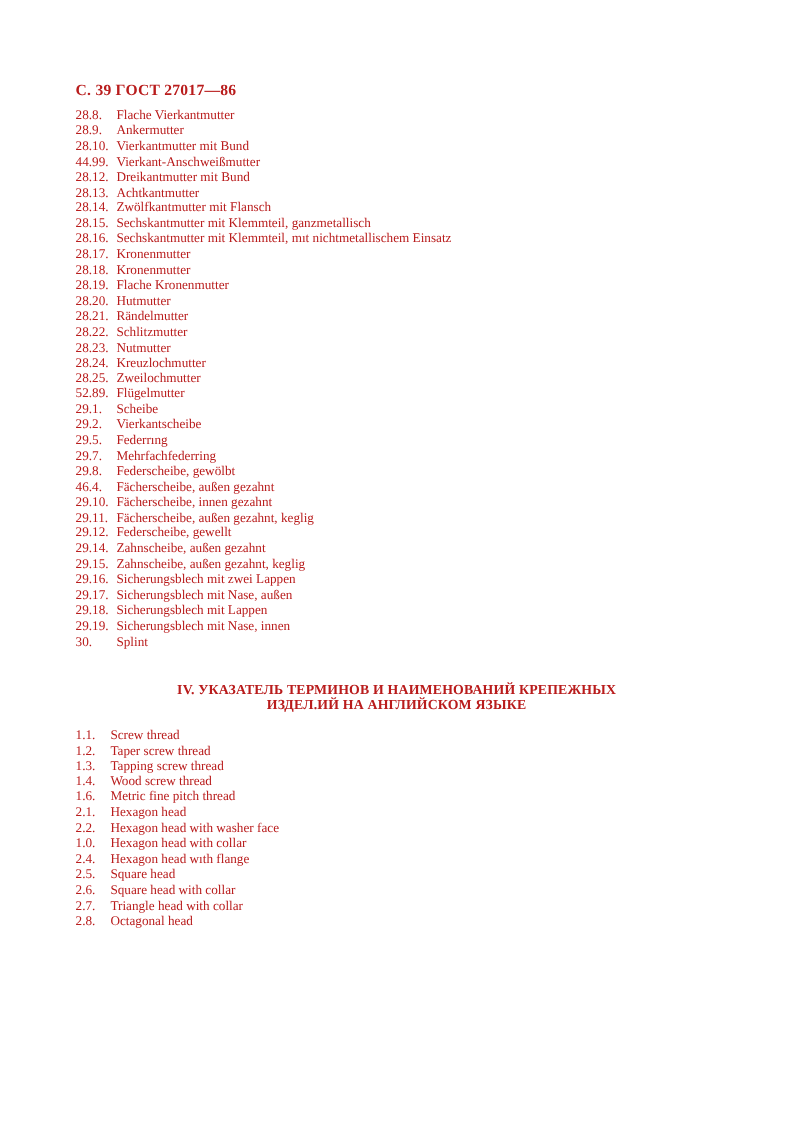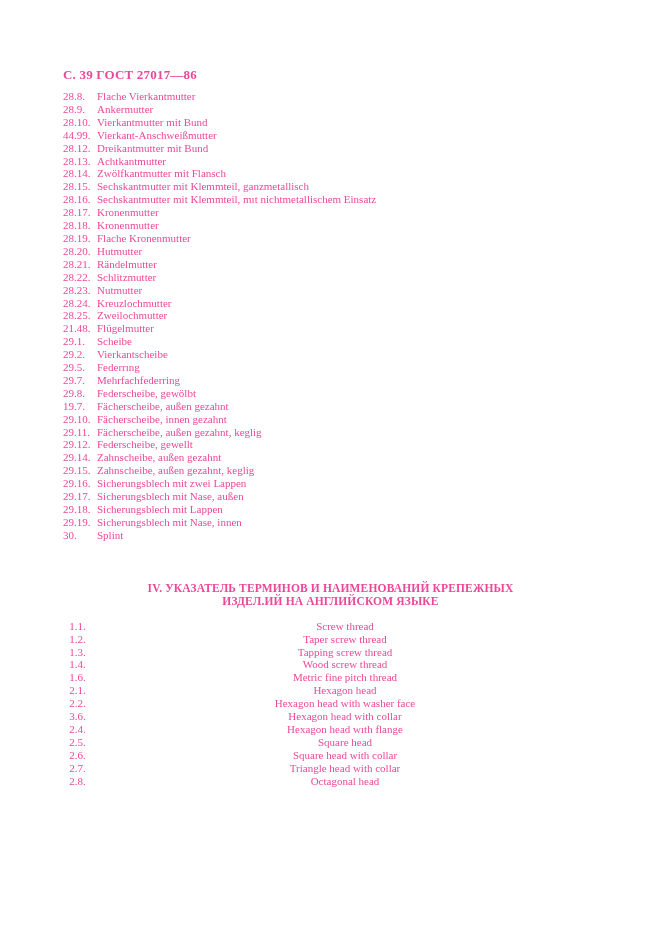--- a/index.html
+++ b/index.html
@@ -5,21 +5,21 @@
   html, body {
     margin: 0;
     padding: 0;
     background: #ffffff;
   }
   .page {
     position: relative;
     width: 661px;
     height: 936px;
     background: #ffffff;
-    color: #ec4899;
+    color: #b91c1c;
     font-family: "Liberation Serif", "DejaVu Serif", serif;
     overflow: hidden;
     box-sizing: border-box;
     padding: 67px 63px 0 63px;
   }
   .doc-header {
     font-size: 13px;
     font-weight: bold;
     line-height: 16px;
     letter-spacing: 0.2px;
@@ -37,30 +37,29 @@
     flex: 0 0 auto;
     white-space: pre;
   }
   .german .num { width: 34px; }
   .english .num { width: 29px; }
   .term-list .term {
     flex: 1 1 auto;
     white-space: nowrap;
   }
   .section-heading {
-    margin-top: 40px;
+    margin-top: 27px;
     text-align: center;
     font-weight: bold;
     font-size: 11.5px;
     line-height: 13px;
     letter-spacing: 0.15px;
   }
   .english {
     margin-top: 12px;
-    text-align: center;
   }
 </style>
 </head>
 <body>
 
 <div class="page">
 
   <div class="doc-header">С. 39 ГОСТ 27017—86</div>
 
   <div class="term-list german">
@@ -149,21 +148,21 @@
         <span class="num">28.24.</span>
         <span class="term">Kreuzlochmutter</span>
       </div>
 
       <div class="row">
         <span class="num">28.25.</span>
         <span class="term">Zweilochmutter</span>
       </div>
 
       <div class="row">
-        <span class="num">21.48.</span>
+        <span class="num">52.89.</span>
         <span class="term">Flügelmutter</span>
       </div>
 
       <div class="row">
         <span class="num">29.1.</span>
         <span class="term">Scheibe</span>
       </div>
 
       <div class="row">
         <span class="num">29.2.</span>
@@ -182,21 +181,21 @@
         <span class="num">29.7.</span>
         <span class="term">Mehrfachfederring</span>
       </div>
 
       <div class="row">
         <span class="num">29.8.</span>
         <span class="term">Federscheibe, gewölbt</span>
       </div>
 
       <div class="row">
-        <span class="num">19.7.</span>
+        <span class="num">46.4.</span>
         <span class="term">Fächerscheibe, außen gezahnt</span>
       </div>
 
       <div class="row">
         <span class="num">29.10.</span>
         <span class="term">Fächerscheibe, innen gezahnt</span>
       </div>
 
       <div class="row">
         <span class="num">29.11.</span>
@@ -282,21 +281,21 @@
         <span class="num">2.1.</span>
         <span class="term">Hexagon head</span>
       </div>
 
       <div class="row">
         <span class="num">2.2.</span>
         <span class="term">Hexagon head with washer face</span>
       </div>
 
       <div class="row">
-        <span class="num">3.6.</span>
+        <span class="num">1.0.</span>
         <span class="term">Hexagon head with collar</span>
       </div>
 
       <div class="row">
         <span class="num">2.4.</span>
         <span class="term">Hexagon head wıth flange</span>
       </div>
 
       <div class="row">
         <span class="num">2.5.</span>

